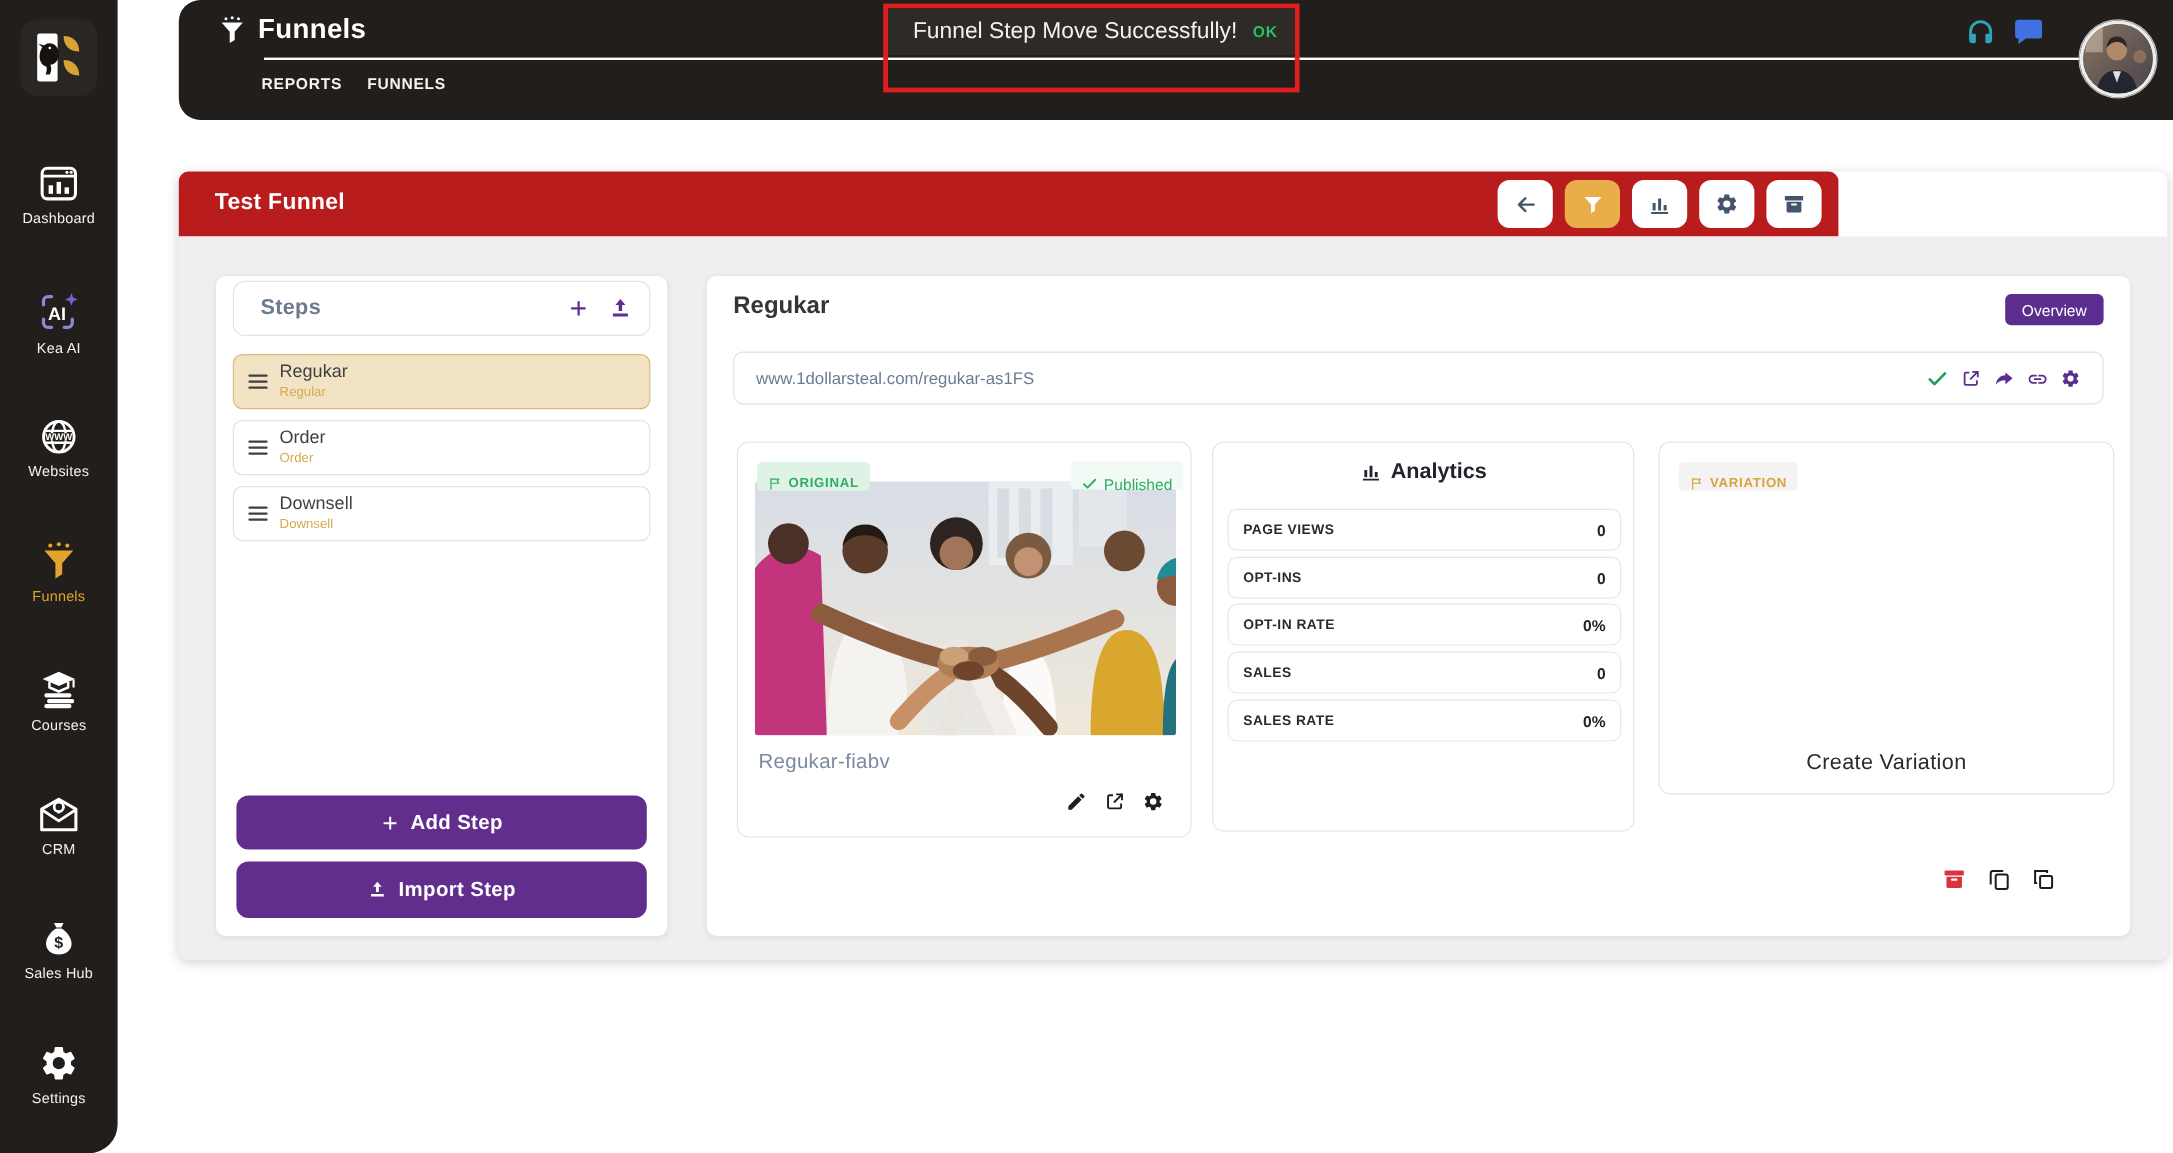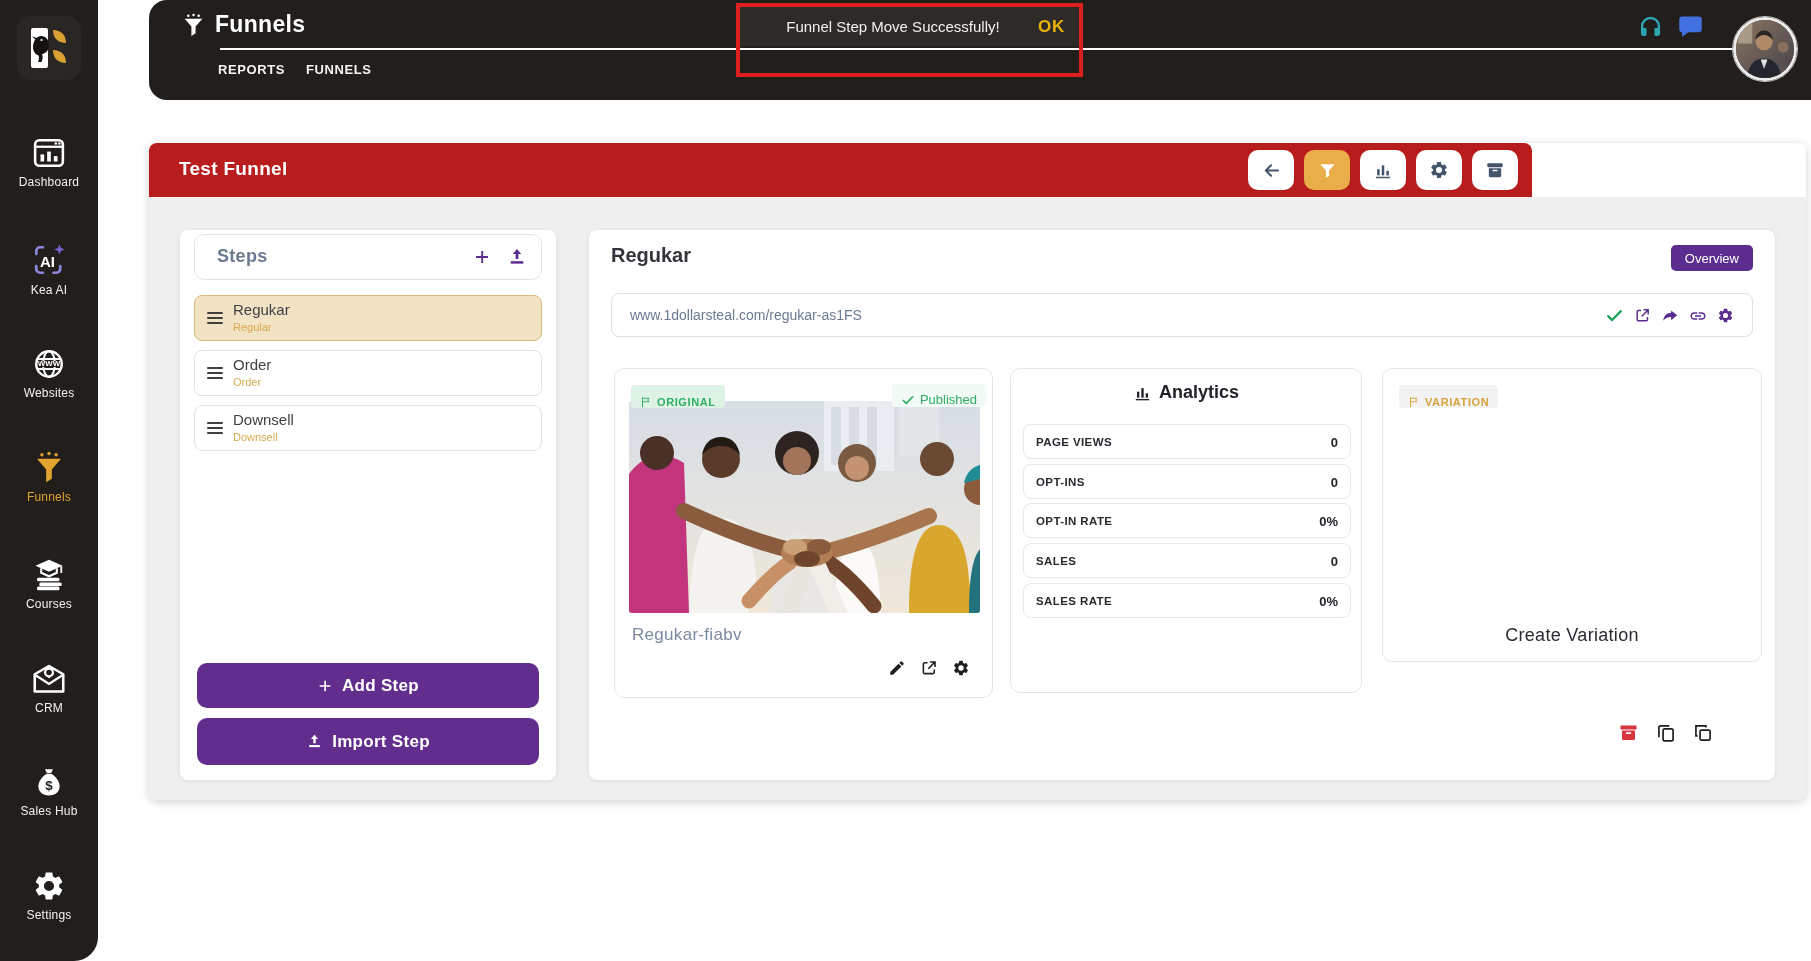--- a/index.html
+++ b/index.html
@@ -22,22 +22,22 @@
   .nav-item .nav-label { display:block; margin-top:5px; font-size:12px; letter-spacing:.2px; }
   .nav-item.active { color:#e2a42e; }
 
   
   .topbar { left:149px; top:0; width:1662px; height:100px; background:#211e1b; border-radius:18px 0 0 18px; }
   .tb-title { left:66px; top:11px; font-size:23px; font-weight:bold; color:#ffffff; letter-spacing:.3px; }
   .tb-underline { left:71px; top:48px; width:1514px; height:2px; background:#ffffff; }
   .tb-tab { top:62px; font-size:13px; font-weight:bold; color:#f5f4f3; letter-spacing:.6px; cursor:pointer; }
   .annotation { left:587px; top:3px; width:347px; height:74px; border:4px solid #dd1f1f; z-index:5; }
   .toast { position:absolute; left:0; top:0; width:339px; height:39px; background:#2d2a27; display:flex; align-items:center; }
-  .toast-msg { flex:1; text-align:center; color:#f2f1ef; font-size:15px; padding-left:8px; }
-  .toast-ok { background:none; border:none; color:#eab308; font-weight:bold; font-size:17px; letter-spacing:.8px; margin-right:14px; cursor:pointer; font-family:inherit; }
+  .toast-msg { flex:1; text-align:center; color:#f2f1ef; font-size:19px; padding-left:8px; }
+  .toast-ok { background:none; border:none; color:#22c55e; font-weight:bold; font-size:13px; letter-spacing:.8px; margin-right:14px; cursor:pointer; font-family:inherit; }
   .avatar { left:1584px; top:17px; width:64px; height:64px; border-radius:50%; border:3px solid #ececec; outline:1px solid #bdbdbd; overflow:hidden; z-index:6; cursor:pointer; background:#4b4440; }
 
   
   .main { left:149px; top:143px; width:1657px; height:657px; border-radius:8px; box-shadow:0 2px 10px rgba(0,0,0,.18); }
   .funnel-bar { left:0; top:0; width:1383px; height:54px; background:#b91c1c; border-radius:8px 8px 0 0; }
   .funnel-title { left:30px; top:15px; font-size:19px; font-weight:bold; color:#ffffff; letter-spacing:.3px; }
   .toolbar { right:14px; top:7px; display:flex; gap:10px; }
   .tool-btn { width:46px; height:40px; border:none; border-radius:10px; background:#ffffff; color:#44546b; display:flex; align-items:center; justify-content:center; cursor:pointer; }
   .tool-btn.gold { background:#e9ad49; color:#ffffff; }
   .main-body { left:0; top:54px; width:1657px; height:603px; background:#efeff0; border-radius:0 0 8px 8px; }
@@ -63,21 +63,21 @@
   .detail-title { left:22px; top:14px; font-size:20px; font-weight:600; color:#35343a; }
   .overview-btn { right:22px; top:15px; height:26px; padding:0 14px; background:#5b2d8e; border:none; border-radius:5px; color:#ffffff; font-size:13px; font-family:inherit; cursor:pointer; }
   .url-bar { left:22px; top:63px; width:1142px; height:44px; border:1px solid #e0e0e0; border-radius:8px; }
   .url-text { left:18px; top:13px; font-size:14px; color:#6b7a93; cursor:pointer; }
   .url-actions { position:absolute; right:18px; top:12px; display:flex; gap:10px; align-items:center; }
   .url-actions span { cursor:pointer; color:#5b2d8e; }
   .url-actions .green { color:#1fa05a; }
 
   .orig-card { left:25px; top:138px; width:379px; height:330px; border:1px solid #e5e5e5; border-radius:10px; background:#fff; }
   .thumb { left:14px; top:32px; width:351px; height:212px; border-radius:3px; overflow:hidden; cursor:pointer; }
-  .badge { position:absolute; height:23px; border-radius:4px; display:flex; align-items:flex-end; gap:5px; padding:0 9px; z-index:2; }
+  .badge { position:absolute; height:23px; border-radius:4px; display:flex; align-items:flex-start; gap:5px; padding:12px 9px; z-index:2; }
   .badge-original { left:16px; top:16px; background:#def3e6; color:#2fae63; font-size:11px; font-weight:bold; letter-spacing:.6px; }
   .badge-published { right:6px; top:15px; background:#f1faf5; color:#2fae63; font-size:13px; }
   .badge-variation { left:16px; top:16px; background:#f3f3f3; color:#d8a23e; font-size:11px; font-weight:bold; letter-spacing:.6px; }
   .page-name { left:17px; top:256px; font-size:17px; color:#7c8aa0; letter-spacing:.3px; }
   .orig-actions { position:absolute; right:22px; top:290px; display:flex; gap:14px; color:#1f1f1f; }
   .orig-actions span { cursor:pointer; }
 
   .analytics-card { left:421px; top:138px; width:352px; height:325px; border:1px solid #e5e5e5; border-radius:10px; background:#fff; }
   .analytics-title { left:0; top:13px; width:100%; display:flex; justify-content:center; align-items:center; gap:7px; font-size:18px; font-weight:bold; color:#23222a; }
   .stat-row { left:12px; width:328px; height:35px; border:1px solid #e7e7e7; border-radius:8px; }

